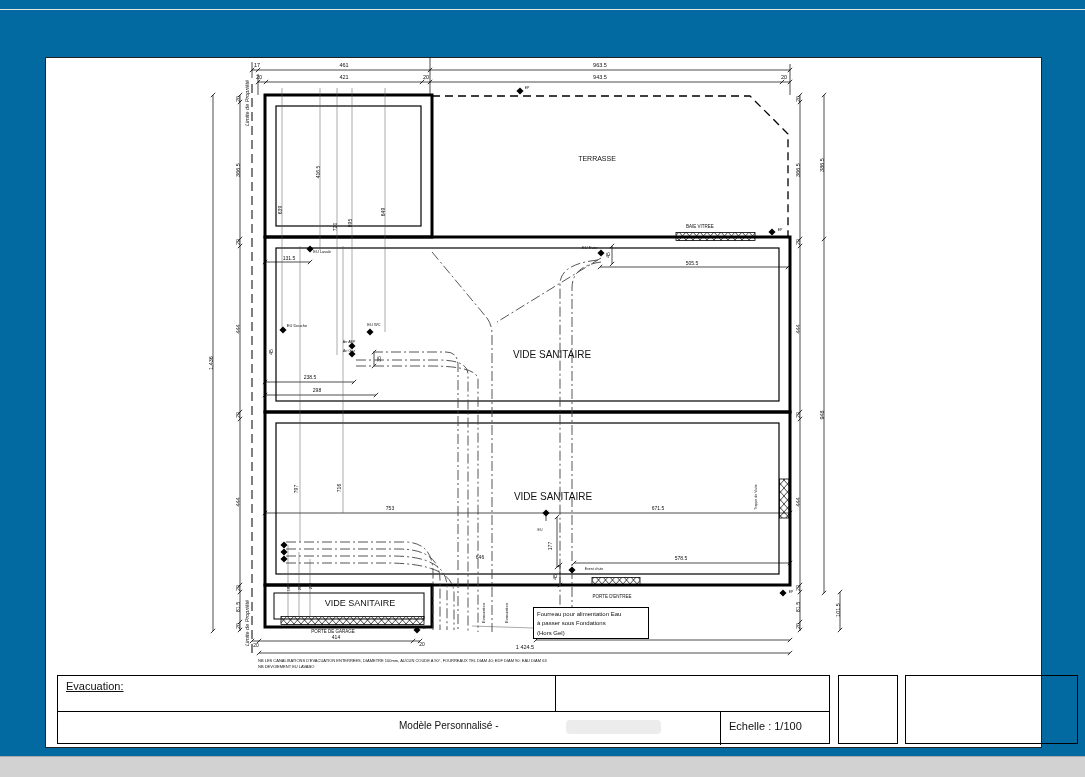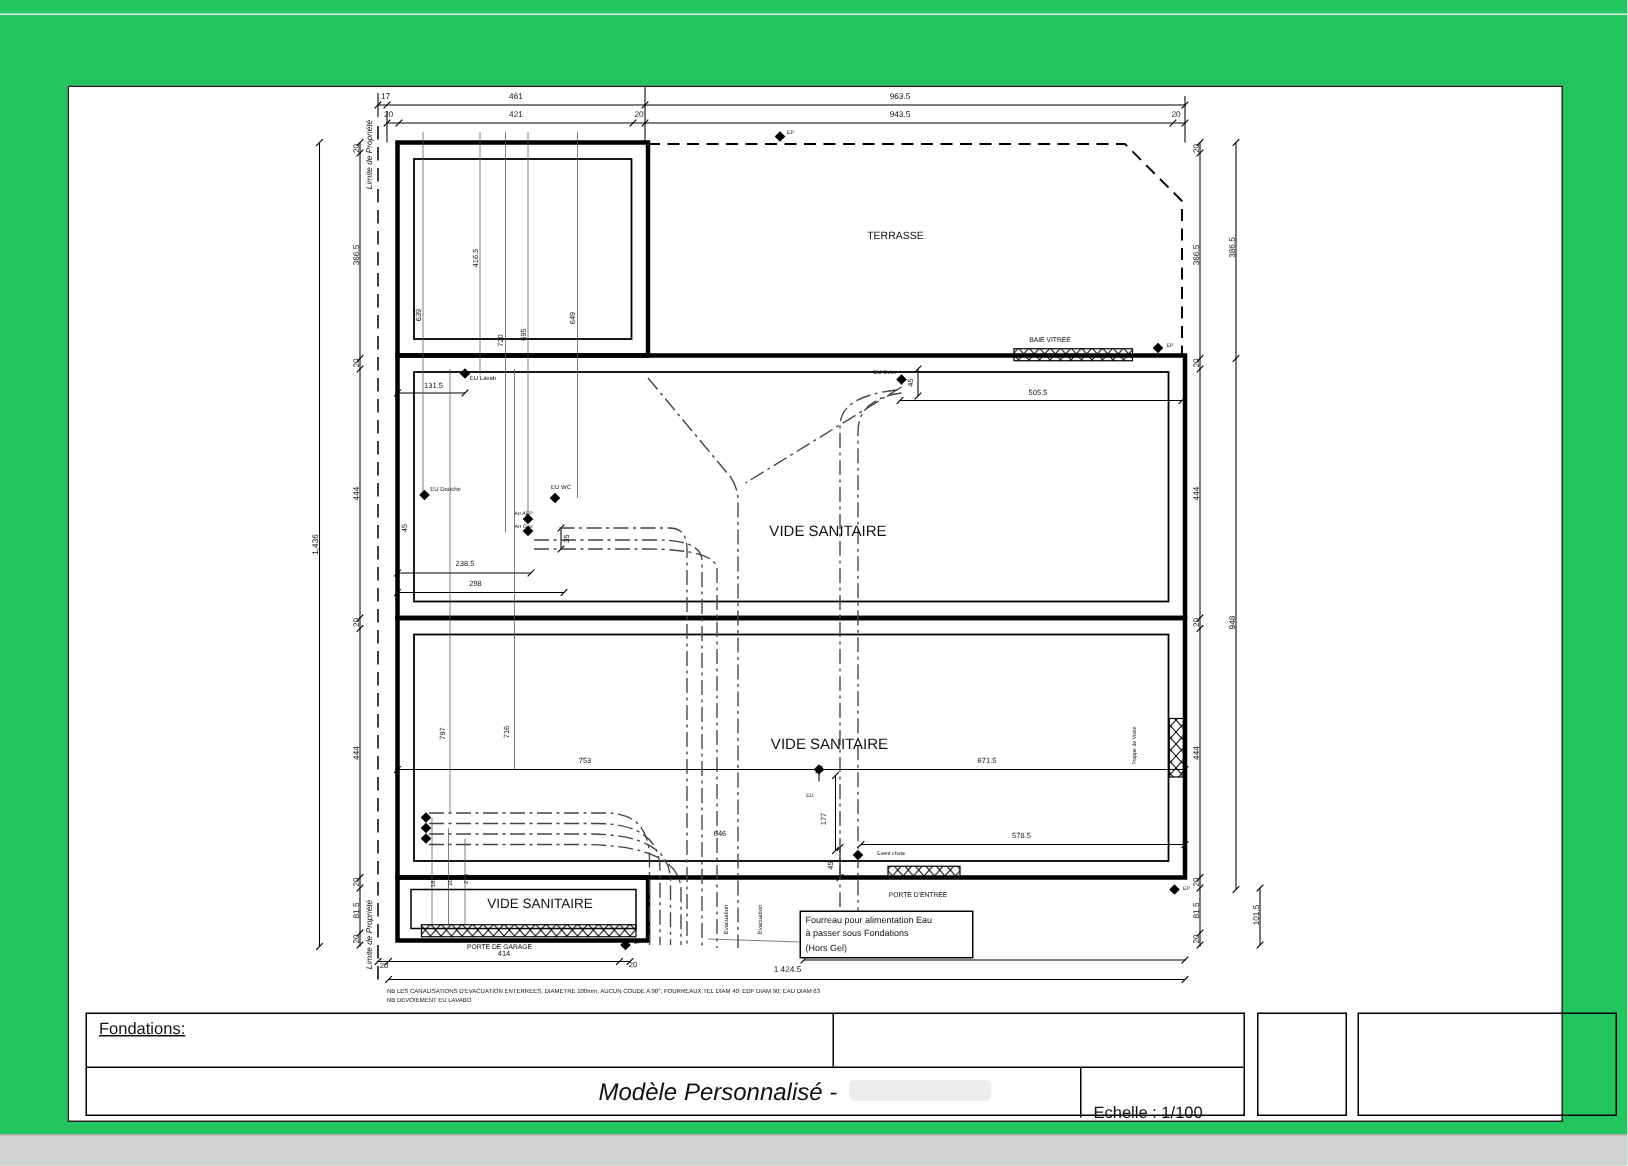--- a/index.html
+++ b/index.html
@@ -1,16 +1,16 @@
 <!DOCTYPE html>
 <html><head>
 <meta charset="utf-8">
 <style>
   html,body{margin:0;padding:0;background:#fff;}
-  #screen{position:relative;width:1085px;height:777px;background:#22c55e;overflow:hidden;
+  #screen{position:relative;width:1085px;height:777px;background:#0369a1;overflow:hidden;
           font-family:"Liberation Sans",sans-serif;color:#111;}
   .top-hairline{position:absolute;left:0;top:9px;width:1085px;height:1px;background:#e7e7e7;}
   .bottom-strip{position:absolute;left:0;top:756px;width:1085px;height:21px;background:#d2d2d2;border-top:1px solid #a9a9a9;}
   .sheet{position:absolute;left:45px;top:57px;width:995px;height:689px;border:1px solid #222;background:#fff;}
   svg.linework{position:absolute;left:0;top:0;width:1085px;height:777px;pointer-events:none;}
   #plan-labels{position:absolute;left:0;top:0;width:1085px;height:777px;}
   .pl{position:absolute;white-space:nowrap;line-height:1;color:#111;transform-origin:center;}
   .mk{position:absolute;width:5px;height:5px;background:#000;transform:translate(-50%,-50%) rotate(45deg);}
   .fourreau{position:absolute;left:533px;top:607px;width:116px;height:32px;border:0.8px solid #000;background:#fff;
             font-size:6px;line-height:1.55;padding:2px 3px;box-sizing:border-box;}
@@ -18,23 +18,23 @@
   .tblock{position:absolute;left:57px;top:675px;width:773px;height:69px;border:1.4px solid #000;box-sizing:border-box;}
   .tb-row1{position:absolute;left:0;top:0;width:100%;height:36px;border-bottom:1.4px solid #000;box-sizing:border-box;}
   .tb-sig{position:absolute;left:0;top:0;width:498px;height:100%;border-right:1.4px solid #000;box-sizing:border-box;}
   .tb-sig span{position:absolute;left:8px;top:4px;font-size:11px;text-decoration:underline;}
   .tb-client{position:absolute;left:498px;top:0;right:0;height:100%;}
   .tb-client span{position:absolute;left:10px;top:10px;font-size:11px;}
   .tb-row2{position:absolute;left:0;top:36px;width:100%;height:33px;}
   .tb-title{position:absolute;left:0;top:0;width:333px;height:100%;border-right:1.4px solid #000;box-sizing:border-box;}
   .tb-title span{position:absolute;left:16px;top:7px;font-size:15px;letter-spacing:4.5px;}
   .tb-model{position:absolute;left:333px;top:0;width:330px;height:100%;border-right:1.4px solid #000;box-sizing:border-box;}
-  .tb-model span{position:absolute;left:8px;top:8px;font-size:16px;font-style:italic;}
+  .tb-model span{position:absolute;left:8px;top:8px;font-size:10px;}
   .redacted{position:absolute;left:508px;top:44px;width:95px;height:14px;background:#ececec;border-radius:4px;}
-  .tb-scale{position:absolute;left:663px;top:16px;right:0;height:100%;}
+  .tb-scale{position:absolute;left:663px;top:0;right:0;height:100%;}
   .tb-scale span{position:absolute;left:8px;top:8px;font-size:11px;}
   .side-box-a{position:absolute;left:838px;top:675px;width:60px;height:69px;border:1.4px solid #000;box-sizing:border-box;}
   .side-box-b{position:absolute;left:905px;top:675px;width:173px;height:69px;border:1.4px solid #000;box-sizing:border-box;}
 </style>
 </head>
 <body>
 
 <div id="screen">
   <div class="top-hairline"></div>
 
@@ -287,21 +287,21 @@
 
   <div class="fourreau">
     <div>Fourreau pour alimentation Eau</div>
     <div>à passer sous Fondations</div>
     <div>(Hors Gel)</div>
   </div>
 
   <div class="tblock">
     <div class="tb-row1">
       <div class="tb-sig">
-        <span>Fondations:</span>
+        <span>Evacuation:</span>
       </div>
     </div>
     <div class="tb-row2">
       <div class="tb-model">
         <span>Modèle Personnalisé -</span>
       </div>
       <div class="tb-scale">
         <span>Echelle : 1/100</span>
       </div>
     </div>

